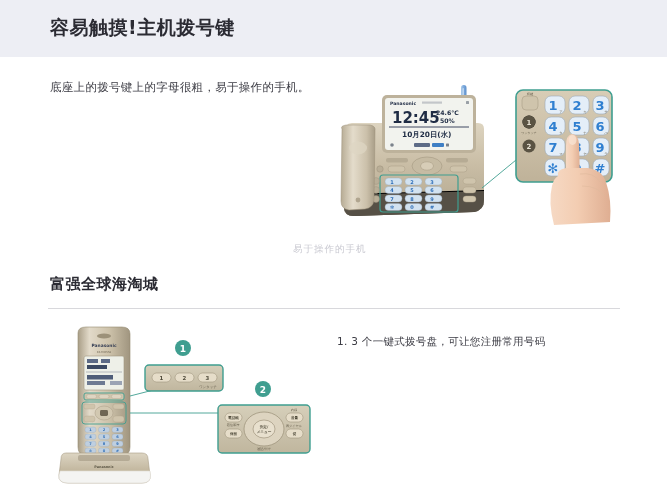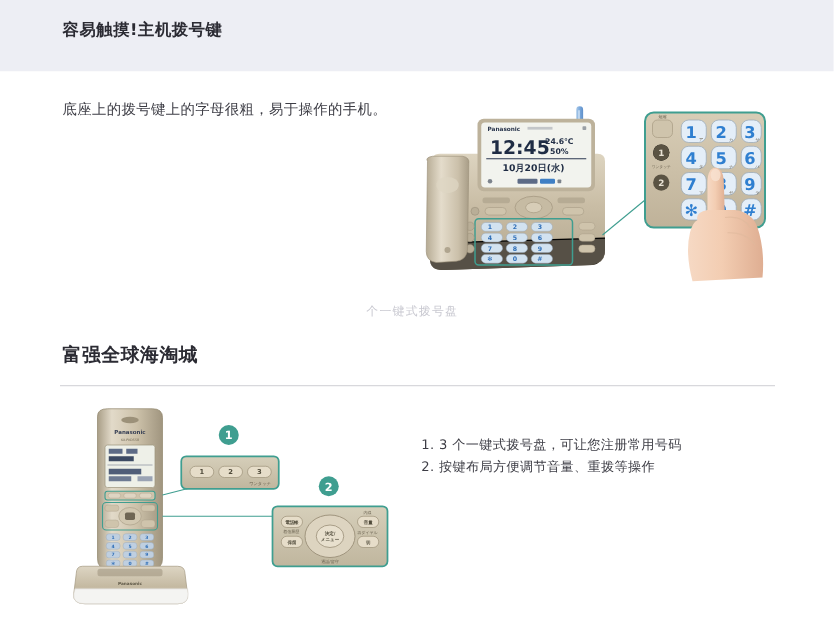--- a/index.html
+++ b/index.html
@@ -19,21 +19,21 @@
   .header-band {
     position: absolute;
     left: 0; top: 0;
     width: 667px;
     height: 57px;
     background: #edeef4;
   }
   .header-title {
     position: absolute;
     left: 50px; top: 15px;
-    font-size: 13px;
+    font-size: 19px;
     font-weight: bold;
     color: #2b2b33;
     letter-spacing: 0.5px;
     white-space: nowrap;
   }
 
   
   .subtitle-1 {
     position: absolute;
     left: 50px; top: 80px;
@@ -72,21 +72,20 @@
     position: absolute;
     left: 48px; top: 308px;
     width: 572px; height: 1px;
     background: #d8d8dc;
   }
 
   .bullet-list {
     position: absolute;
     left: 337px; top: 332px;
     width: 290px;
-    margin-top: 15px;
   }
   .bullet-item {
     font-size: 10.5px;
     color: #3d3d45;
     line-height: 18px;
     letter-spacing: 0.3px;
     white-space: nowrap;
   }
 
   .photo-2 {
@@ -283,28 +282,27 @@
     <g>
       <path d="M242 52 Q248 52 249 62 L250 96 L236 96 L236 64 Q236 53 242 52 Z" fill="url(#fingerG)"></path>
       <path d="M228 94 Q226 88 236 86 L258 86 Q272 88 276 100 Q282 118 280 140 L224 143 Q218 120 222 104 Q224 96 228 94 Z" fill="url(#fingerG)"></path>
       <path d="M250 92 Q264 90 270 100" stroke="#e0b99d" stroke-width="1" fill="none" opacity="0.7"></path>
       <path d="M252 104 Q268 104 274 114" stroke="#e0b99d" stroke-width="1" fill="none" opacity="0.6"></path>
       <ellipse cx="242.5" cy="58" rx="4" ry="5" fill="#f8e2d2" opacity="0.8"></ellipse>
     </g>
   </svg>
 </div>
 
-<div class="watermark">个一键式拨号盘</div>
+<div class="watermark">易于操作的手机</div>
 
 <div class="heading-2">富强全球海淘城</div>
 <div class="divider"></div>
 
 <div class="bullet-list">
   <div class="bullet-item">1. 3 个一键式拨号盘，可让您注册常用号码</div>
-  <div class="bullet-item">2. 按键布局方便调节音量、重拨等操作</div>
 </div>
 
 <div class="photo-2">
   <svg width="290" height="165" viewBox="0 0 290 165">
     <defs>
       <linearGradient id="hsBody" x1="0" y1="0" x2="1" y2="0">
         <stop offset="0%" stop-color="#a99e87"></stop>
         <stop offset="22%" stop-color="#e2dac9"></stop>
         <stop offset="60%" stop-color="#cdc2aa"></stop>
         <stop offset="100%" stop-color="#a0957f"></stop>

